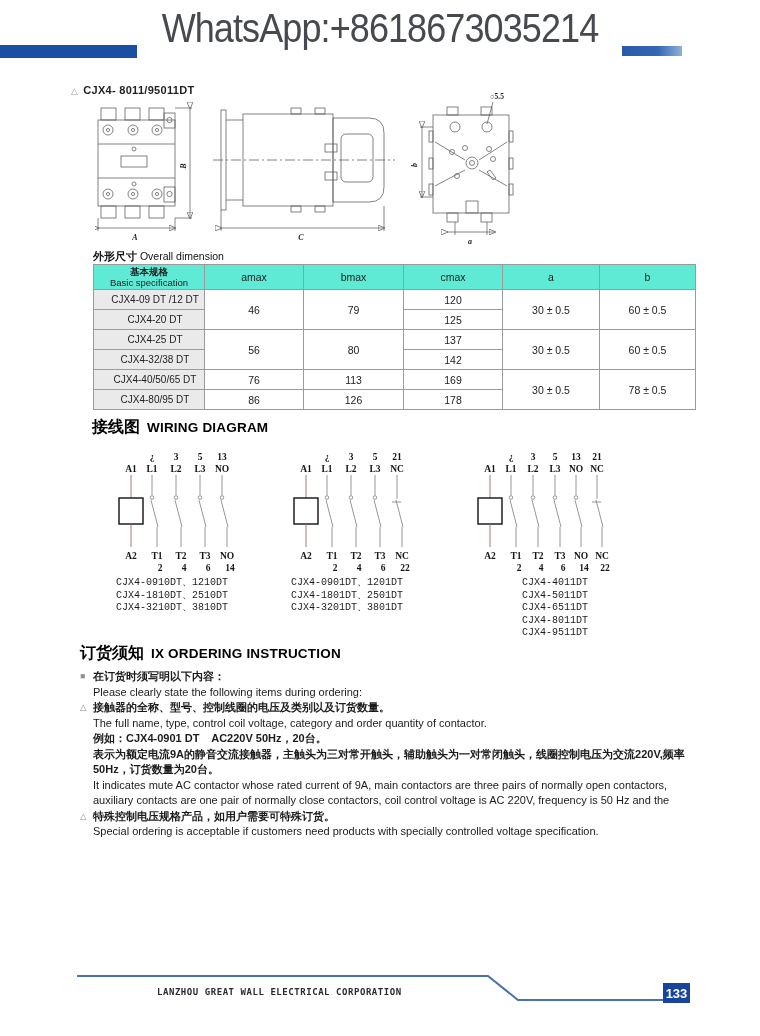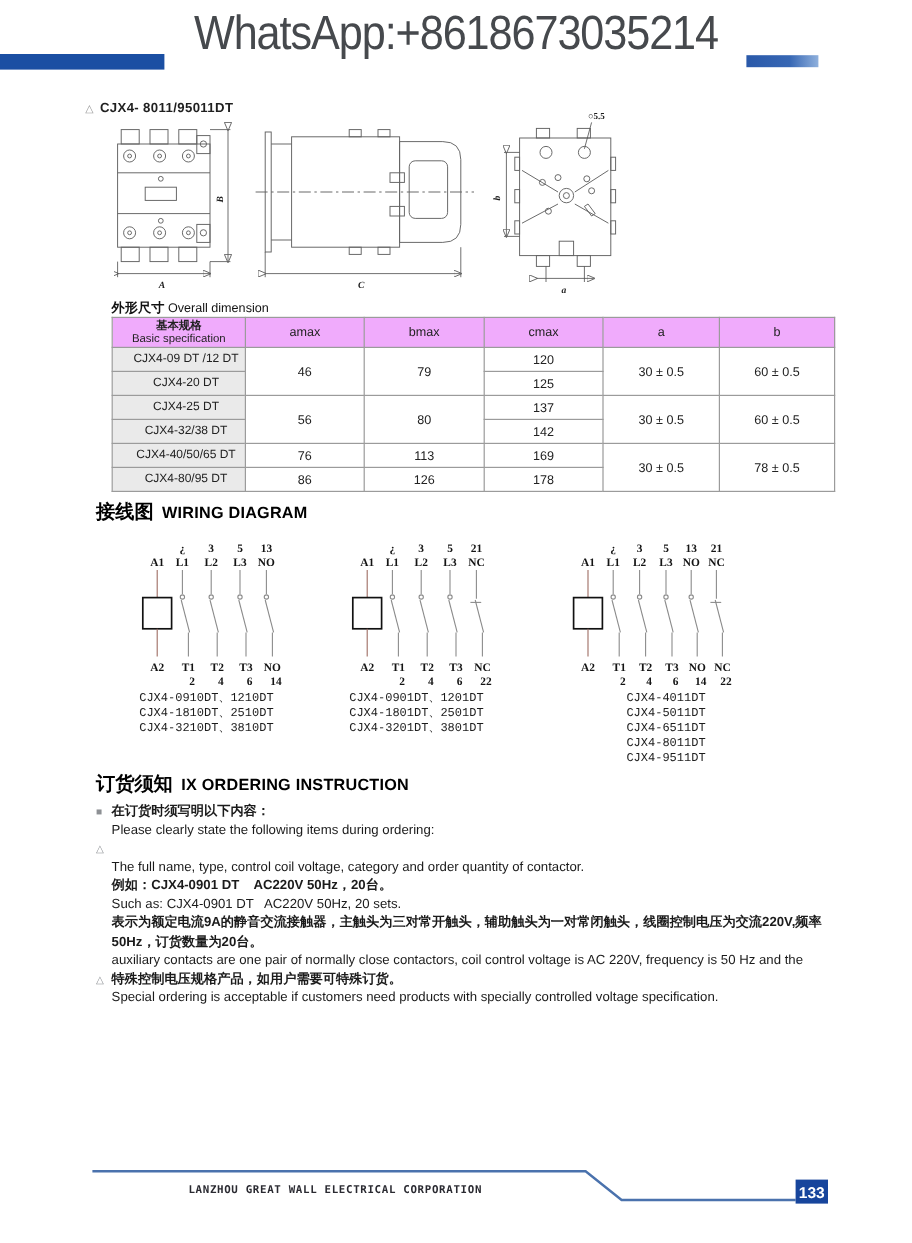--- a/index.html
+++ b/index.html
@@ -26,31 +26,31 @@
   .drawings text{font-family:"Liberation Serif",serif;font-style:italic;font-weight:700;
                  font-size:8px;fill:#1d1d1d;text-anchor:middle;stroke:none;}
   .drawings text.up{font-style:normal;font-size:7.5px;}
 
   
   .dim-title{position:absolute;left:93px;top:249px;font-size:10.5px;color:#111;white-space:pre;}
   .dim-title .cn{font-weight:700;font-size:11px;}
   table.dims{position:absolute;left:93px;top:264px;width:602px;border-collapse:collapse;
              text-align:center;font-size:10.5px;color:#222;table-layout:fixed;}
   table.dims th,table.dims td{border:1px solid #9b9b9b;padding:0;}
-  table.dims thead th{background:#f0abfc;font-weight:400;height:24px;text-align:center;}
+  table.dims thead th{background:#5eead4;font-weight:400;height:24px;text-align:center;}
   table.dims thead .h0cn{display:block;font-size:9.5px;font-weight:600;line-height:11px;}
   table.dims thead .h0en{display:block;font-size:9.5px;font-weight:400;line-height:11px;}
   table.dims tbody td{height:19px;background:#fff;}
   table.dims tbody td.model{background:#eaeaea;font-size:10px;padding-left:12px;}
 
   
   .sec-title{position:absolute;font-weight:700;color:#000;white-space:nowrap;}
   .sec-title .cn{font-size:16px;}
   .sec-title .en{font-size:13.5px;margin-left:7px;letter-spacing:.2px;}
-  .wiring-title{left:80px;top:417px;}
+  .wiring-title{left:92px;top:417px;}
   .ordering-title{left:80px;top:643px;}
 
   
   .wd{position:absolute;overflow:visible;}
   .wd text{font-family:"Liberation Serif","DejaVu Serif",serif;font-size:9.5px;font-weight:700;
            fill:#141414;text-anchor:middle;}
   .models{position:absolute;font-family:"Liberation Mono","DejaVu Sans Mono",monospace;
           font-size:10px;line-height:12.5px;color:#1c1c1c;white-space:pre;}
 
   
@@ -380,26 +380,26 @@
         <text x="129" y="111">NC</text>
         <text x="132" y="123">22</text>
       </svg>
       <div class="models" style="left: 522px; top: 577px;"><div>CJX4-4011DT</div><div>CJX4-5011DT</div><div>CJX4-6511DT</div><div>CJX4-8011DT</div><div>CJX4-9511DT</div></div>
     </div>
 
   <div class="sec-title ordering-title"><span class="cn">订货须知</span><span class="en">IX ORDERING INSTRUCTION</span></div>
   <div class="ordering" id="ordering-lines">
       <div class="ord-line b"><span class="marker">■</span><span>在订货时须写明以下内容：</span></div>
       <div class="ord-line"><span>Please clearly state the following items during ordering:</span></div>
-      <div class="ord-line b"><span class="marker">△</span></div>
+      <div class="ord-line b"><span class="marker">△</span><span>接触器的全称、型号、控制线圈的电压及类别以及订货数量。</span></div>
       <div class="ord-line"><span>The full name, type, control coil voltage, category and order quantity of contactor.</span></div>
       <div class="ord-line b"><span>例如：CJX4-0901 DT    AC220V 50Hz，20台。</span></div>
-      <div class="ord-line"><span>Such as: CJX4-0901 DT   AC220V 50Hz, 20 sets.</span></div>
       <div class="ord-line b"><span>表示为额定电流9A的静音交流接触器，主触头为三对常开触头，辅助触头为一对常闭触头，线圈控制电压为交流220V,频率</span></div>
       <div class="ord-line b"><span>50Hz，订货数量为20台。</span></div>
+      <div class="ord-line"><span>It indicates mute AC contactor whose rated current of 9A, main contactors are three pairs of normally open contactors,</span></div>
       <div class="ord-line"><span>auxiliary contacts are one pair of normally close contactors, coil control voltage is AC 220V, frequency is 50 Hz and the</span></div>
       <div class="ord-line b"><span class="marker">△</span><span>特殊控制电压规格产品，如用户需要可特殊订货。</span></div>
       <div class="ord-line"><span>Special ordering is acceptable if customers need products with specially controlled voltage specification.</span></div>
     </div>
 
   <svg class="footer-svg" width="630" height="36" viewBox="0 0 630 36">
     <polyline class="rule" points="7,4 418,4 448,28 593,28"></polyline>
     <rect class="badge" x="593" y="11" width="27" height="20"></rect>
     <text x="606.5" y="26">133</text>
   </svg>

